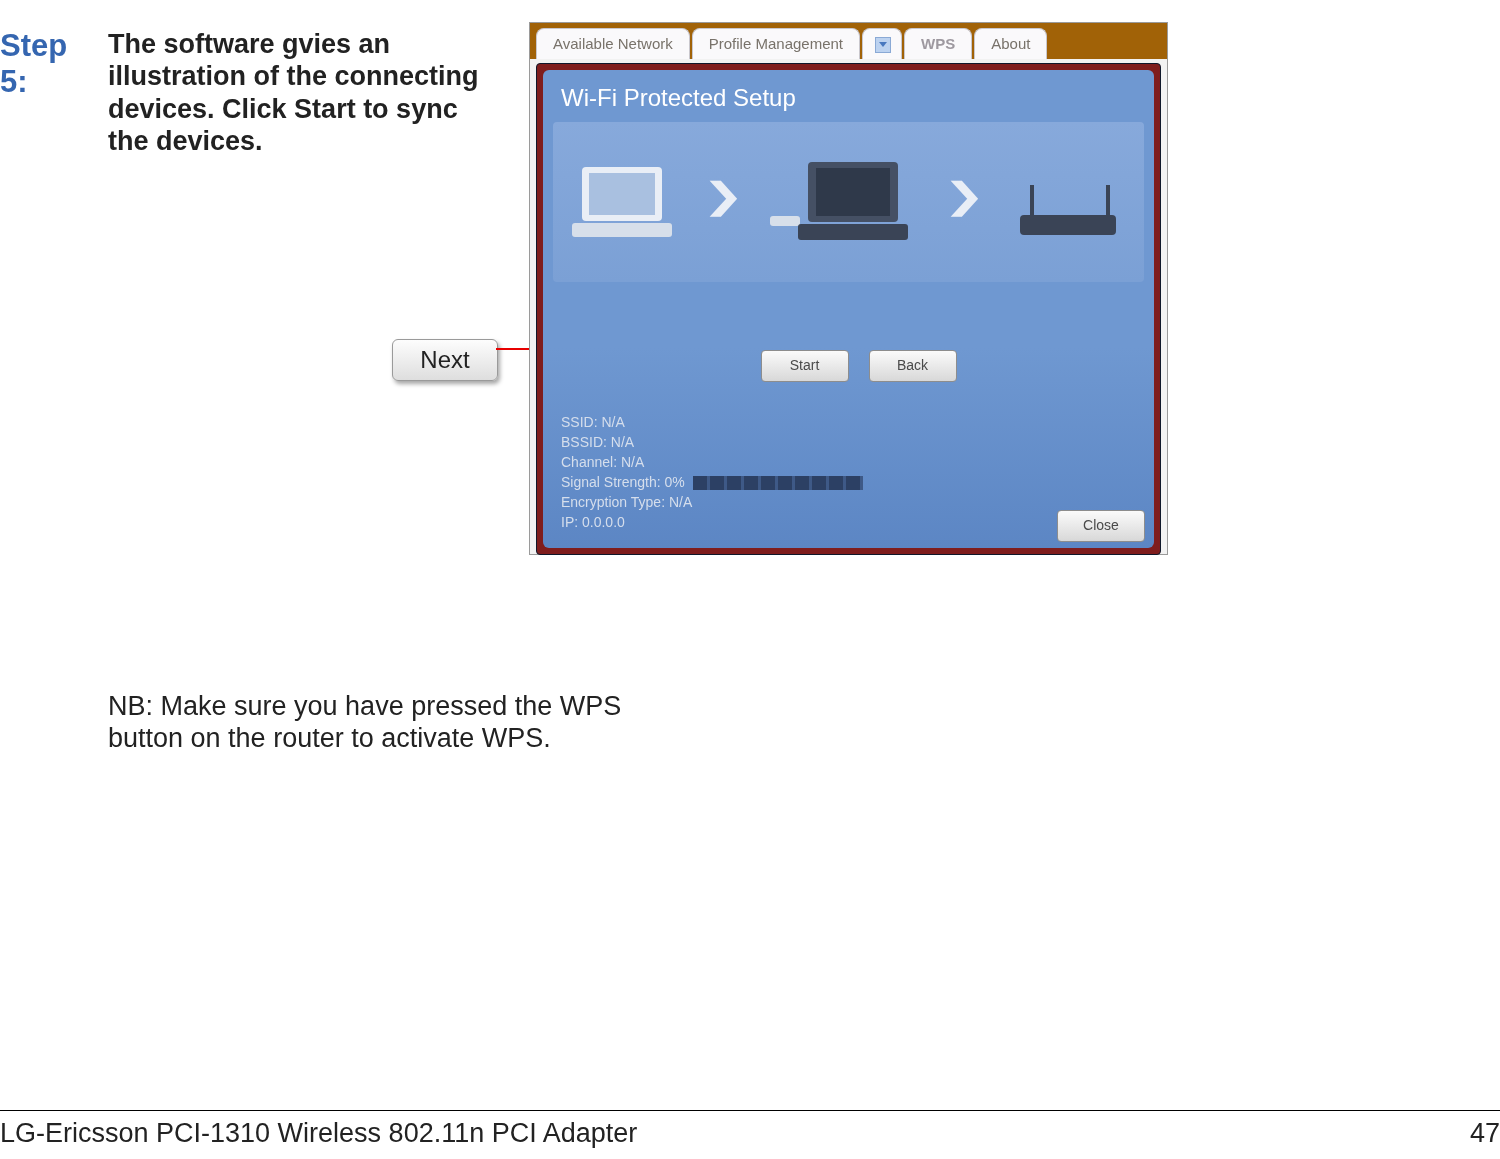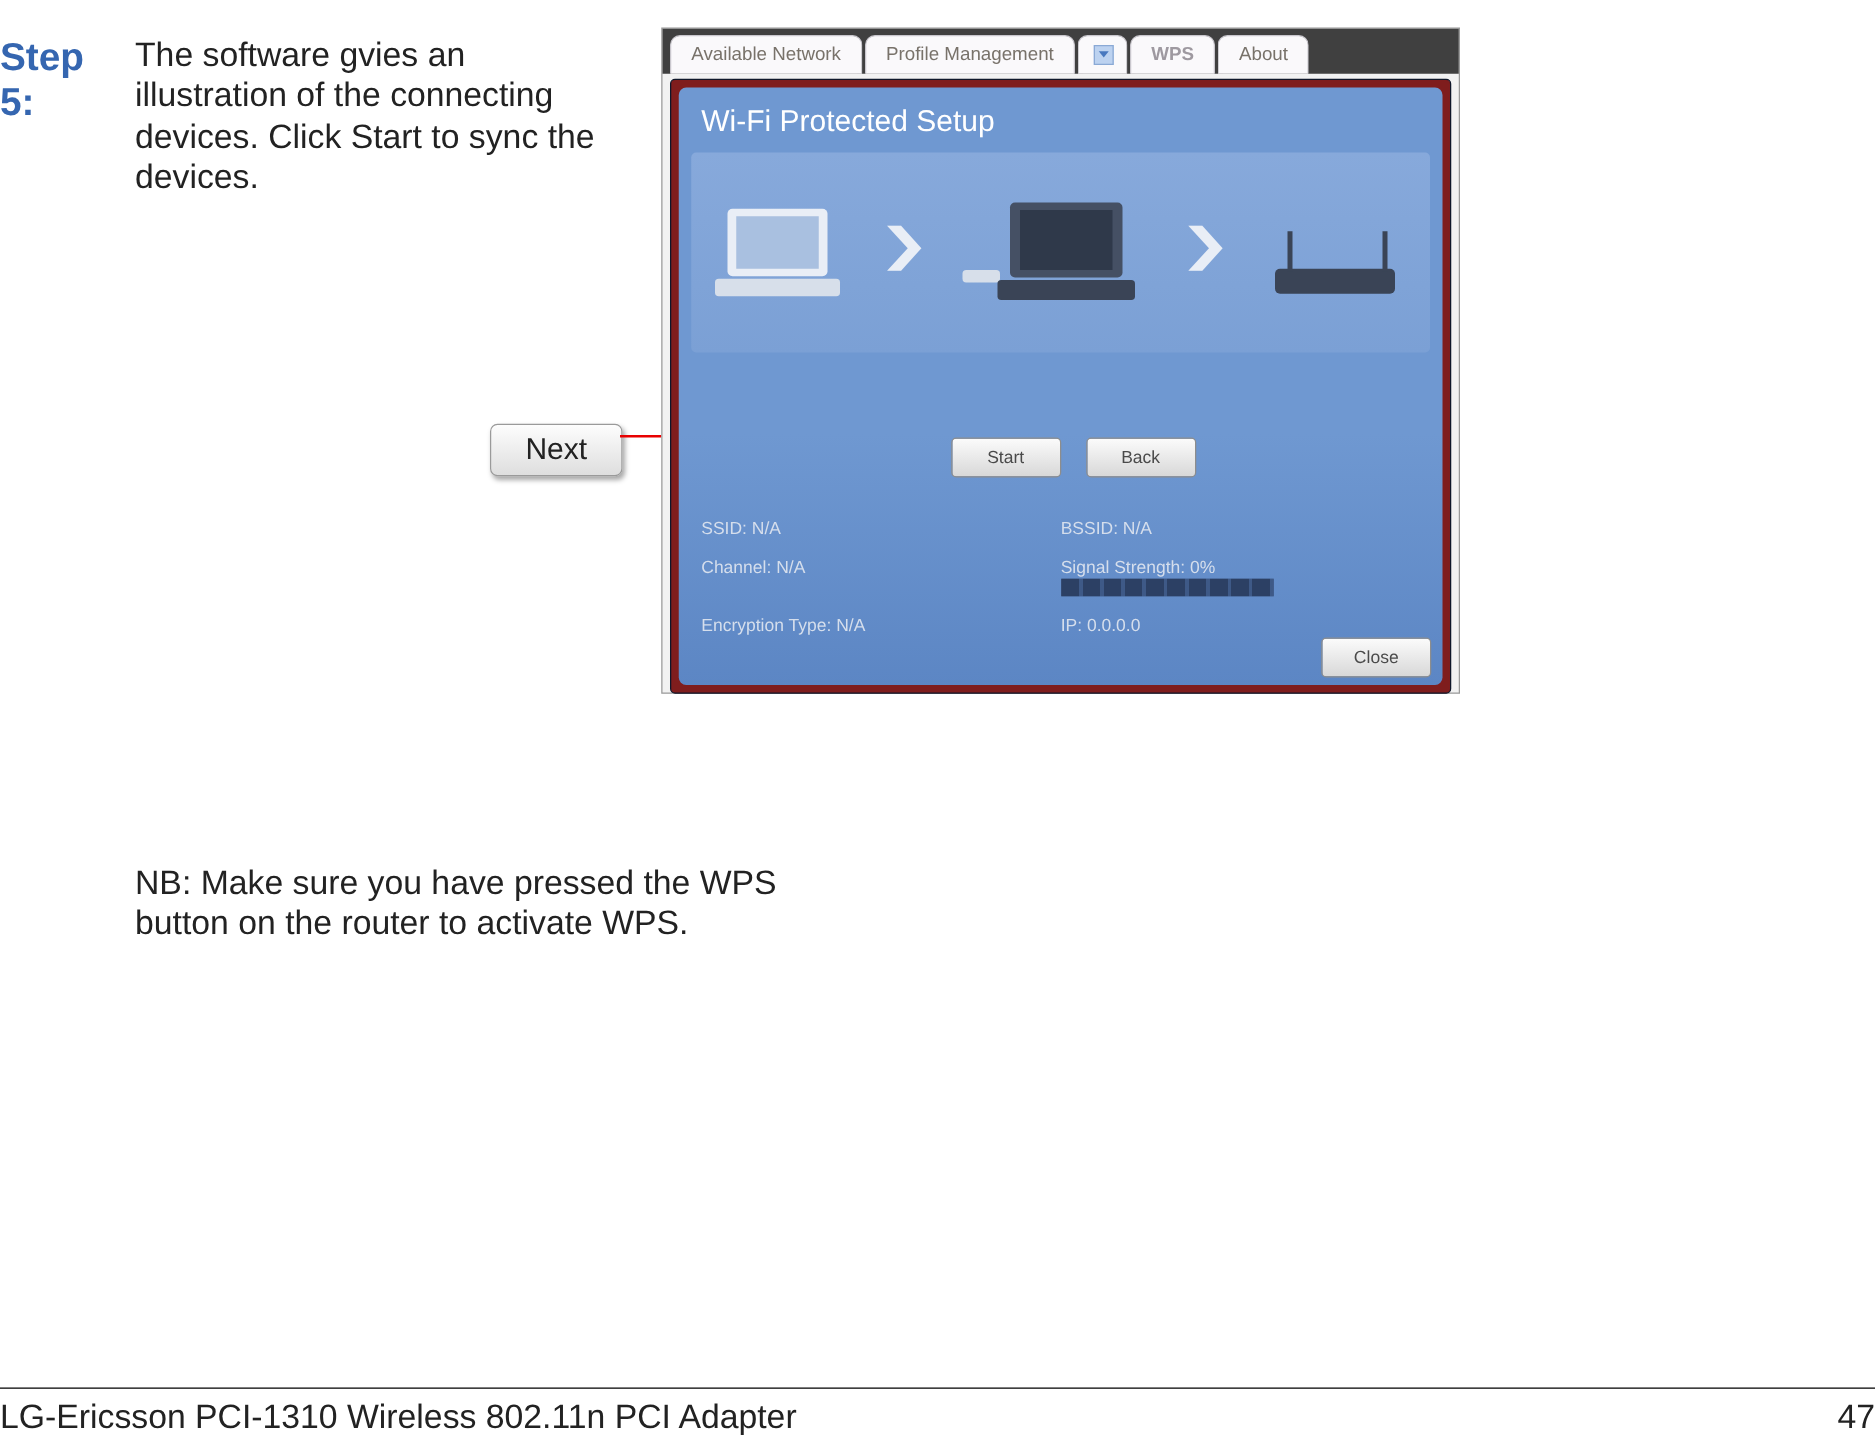--- a/index.html
+++ b/index.html
@@ -34,21 +34,21 @@
     color:var(--step-blue);
     font-weight:700;
     font-size:31px;
     float:left;
     width:100px;
   }
   .step-text{
     font-size:27px;
     line-height:1.2;
     margin-left:108px;
-    font-weight:400;
+    font-weight:700;
     font-stretch:condensed;
   }
   .nb{
     position:absolute;
     left:108px;
     top:690px;
     width:560px;
     font-size:27px;
     line-height:1.2;
   }
@@ -95,21 +95,21 @@
     position:absolute;
     left:529px;
     top:22px;
     width:637px;
     height:531px;
     border:1px solid #9a9a9a;
     background:#f2f2f2;
   }
   .tabs{
     height:36px;
-    background:#404040;
+    background:#a16207;
     display:flex;
     align-items:flex-end;
     padding-left:6px;
     gap:0;
   }
   .tab{
     height:30px;
     line-height:30px;
     padding:0 16px;
     font-size:15px;
@@ -209,22 +209,22 @@
     line-height:28px;
     text-align:center;
     filter:blur(.3px);
   }
   .info-grid{
     position:absolute;
     left:18px;
     top:344px;
     right:18px;
     display:grid;
-    grid-template-columns:1fr 1fr;
-    row-gap:15px;
+    grid-template-columns:1fr;
+    row-gap:4px;
     font-size:14px;
     color:#d5deec;
     filter:blur(.4px);
   }
   .signal-bar{
     display:inline-block;
     width:170px;height:14px;
     background:#2c4064;
     vertical-align:middle;
     position:relative;

